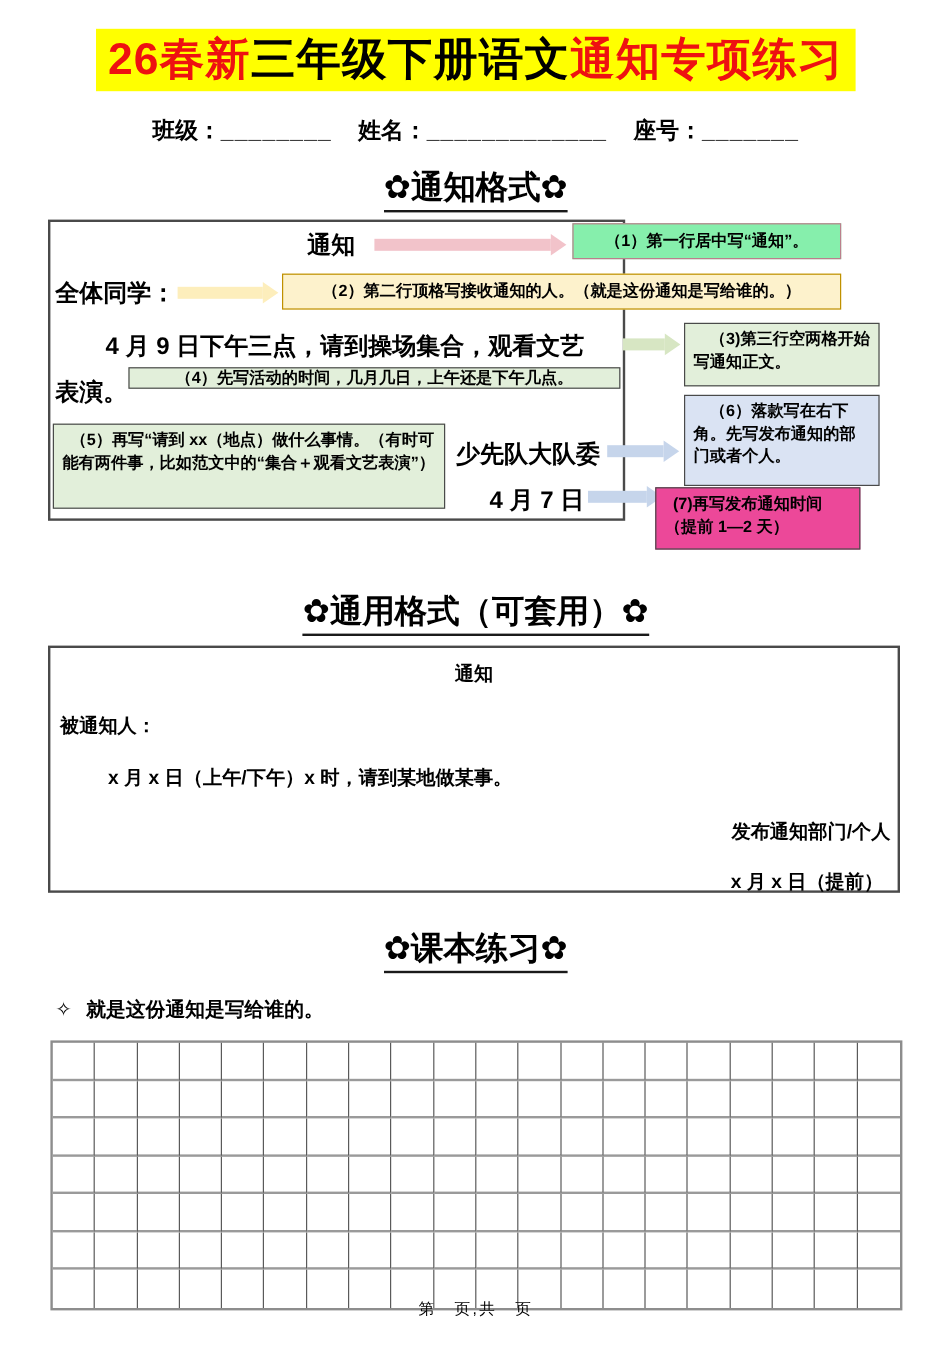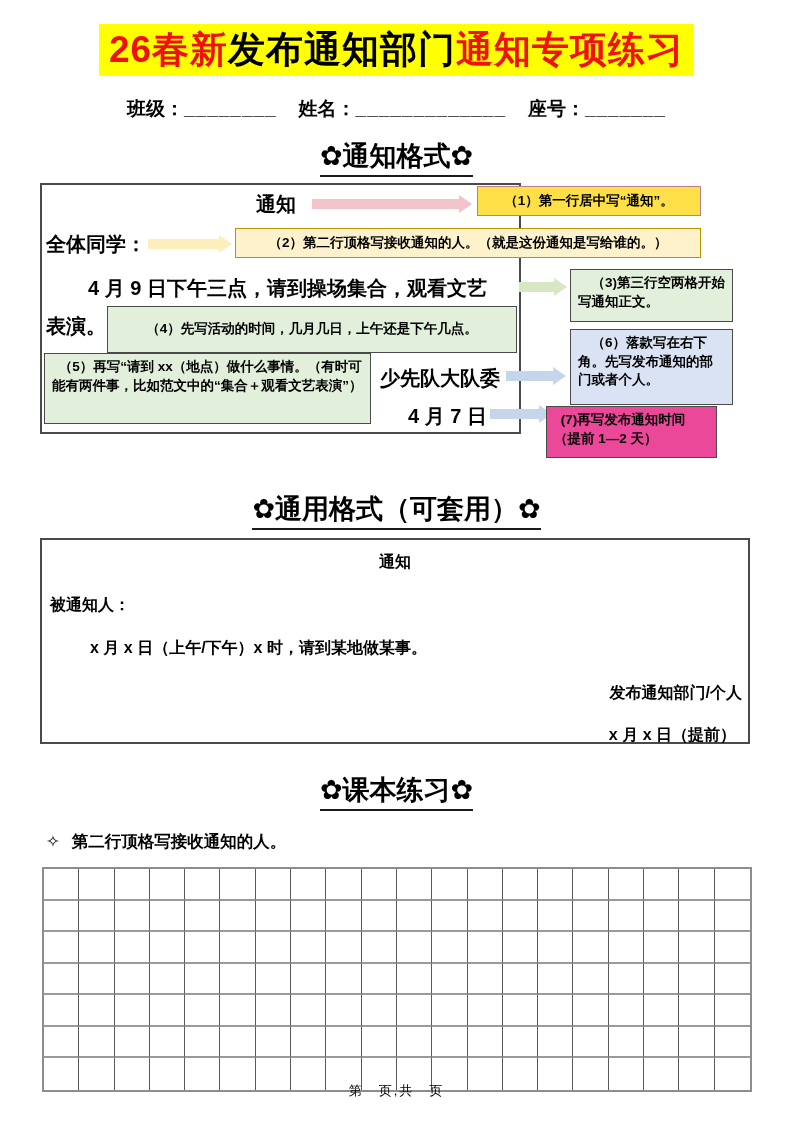--- a/index.html
+++ b/index.html
@@ -71,57 +71,57 @@
   
   .footer { position:absolute; left:0; right:0; bottom:22px; text-align:center; font-size:13px; letter-spacing:2px; }
 </style>
 </head>
 <body>
 
 <div class="page">
 
   <div class="banner-wrap">
     <div class="banner" style="background-color: rgb(255, 255, 0);">
-      <span class="red" style="color: rgb(238, 17, 17);">26春新</span><span class="black">发布通知部门</span><span class="red" style="color: rgb(238, 17, 17);">通知专项练习</span>
+      <span class="red" style="color: rgb(238, 17, 17);">26春新</span><span class="black">三年级下册语文</span><span class="red" style="color: rgb(238, 17, 17);">通知专项练习</span>
     </div>
   </div>
 
   <div class="info-line">
     <span>班级：</span><span class="blank">________</span><span class="gap"></span><span>姓名：</span><span class="blank">_____________</span><span class="gap"></span><span>座号：</span><span class="blank">_______</span>
   </div>
 
   <div class="sec-heading h1">
     <span class="u">✿通知格式✿</span>
   </div>
 
   <div class="diagram">
     <div class="outer-box"></div>
 
     <span class="dg-text big" style="left:256px; top:8px;">通知</span>
     <div class="arrow" style="left:312px; top:12px; width:160px;">
       <div class="shaft" style="background-color: rgb(242, 195, 202);"></div>
       <div class="head" style="border-left-color: rgb(242, 195, 202);"></div>
     </div>
-    <div class="note center" style="left: 477px; top: 3px; width: 224px; height: 30px; border: 1px solid rgb(187, 127, 140); background-color: #fde047;">（1）第一行居中写“通知”。</div>
+    <div class="note center" style="left: 477px; top: 3px; width: 224px; height: 30px; border: 1px solid rgb(187, 127, 140); background-color: #86efac;">（1）第一行居中写“通知”。</div>
 
     <span class="dg-text big" style="left:46px; top:48px;">全体同学：</span>
     <div class="arrow" style="left:148px; top:52px; width:84px;">
       <div class="shaft" style="background-color: rgb(253, 238, 188);"></div>
       <div class="head" style="border-left-color: rgb(253, 238, 188);"></div>
     </div>
     <div class="note center" style="left: 235px; top: 45px; width: 466px; height: 30px; border: 1px solid rgb(191, 144, 0); background-color: rgb(253, 242, 204);">（2）第二行顶格写接收通知的人。（就是这份通知是写给谁的。）</div>
 
     <span class="dg-text big" style="left:88px; top:92px;">4 月 9 日下午三点，请到操场集合，观看文艺</span>
     <div class="arrow" style="left:519px; top:95px; width:48px;">
       <div class="shaft" style="background-color: rgb(215, 230, 195);"></div>
       <div class="head" style="border-left-color: rgb(215, 230, 195);"></div>
     </div>
     <div class="note" style="left: 570px; top: 86px; width: 163px; height: 53px; border: 1px solid rgb(74, 74, 74); text-indent: 1em; background-color: rgb(226, 239, 218);">（3)第三行空两格开始写通知正文。</div>
 
-    <div class="note center" style="left: 107px; top: 123px; width: 410px; height: 47px; border: 1px solid rgb(74, 74, 74); background-color: rgb(226, 239, 218);">（4）先写活动的时间，几月几日，上午还是下午几点。</div>
+    <div class="note center" style="left: 107px; top: 123px; width: 410px; height: 18px; border: 1px solid rgb(74, 74, 74); background-color: rgb(226, 239, 218);">（4）先写活动的时间，几月几日，上午还是下午几点。</div>
     <span class="dg-text big" style="left:46px; top:130px;">表演。</span>
 
     <div class="note" style="left: 44px; top: 170px; width: 327px; height: 71px; border: 1px solid rgb(74, 74, 74); text-indent: 0.5em; background-color: rgb(226, 239, 218);">（5）再写“请到 xx（地点）做什么事情。（有时可能有两件事，比如范文中的“集合＋观看文艺表演”）</div>
 
     <span class="dg-text big" style="left:380px; top:182px;">少先队大队委</span>
     <div class="arrow" style="left:506px; top:184px; width:60px;">
       <div class="shaft" style="background-color: rgb(198, 213, 235);"></div>
       <div class="head" style="border-left-color: rgb(198, 213, 235);"></div>
     </div>
     <div class="note" style="left: 570px; top: 146px; width: 163px; height: 76px; border: 1px solid rgb(74, 74, 74); text-indent: 1em; background-color: rgb(218, 227, 243);">（6）落款写在右下角。先写发布通知的部门或者个人。</div>
@@ -144,21 +144,21 @@
     <div class="tpl-body">x 月 x 日（上午/下午）x 时，请到某地做某事。</div>
     <div class="tpl-signer">发布通知部门/个人</div>
     <div class="tpl-date">x 月 x 日（提前）</div>
   </div>
 
   <div class="sec-heading h3">
     <span class="u">✿课本练习✿</span>
   </div>
 
   <div class="prompt">
-    <span class="bullet">✧</span><span>第二行顶格写接收通知的人。</span>
+    <span class="bullet">✧</span><span>就是这份通知是写给谁的。</span>
   </div>
 
   <div class="writing-grid" style="grid-template-columns: repeat(20, 1fr);">
       <div class="grid-cell"></div>
       <div class="grid-cell"></div>
       <div class="grid-cell"></div>
       <div class="grid-cell"></div>
       <div class="grid-cell"></div>
       <div class="grid-cell"></div>
       <div class="grid-cell"></div>

